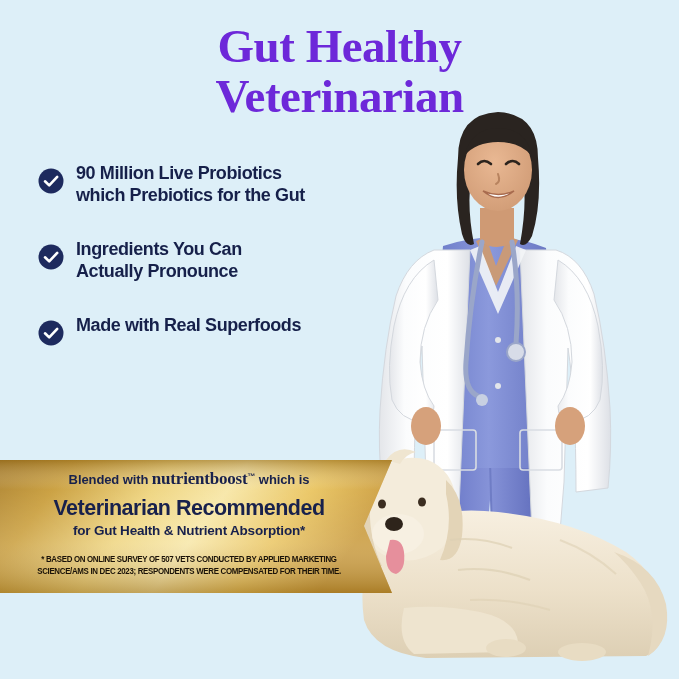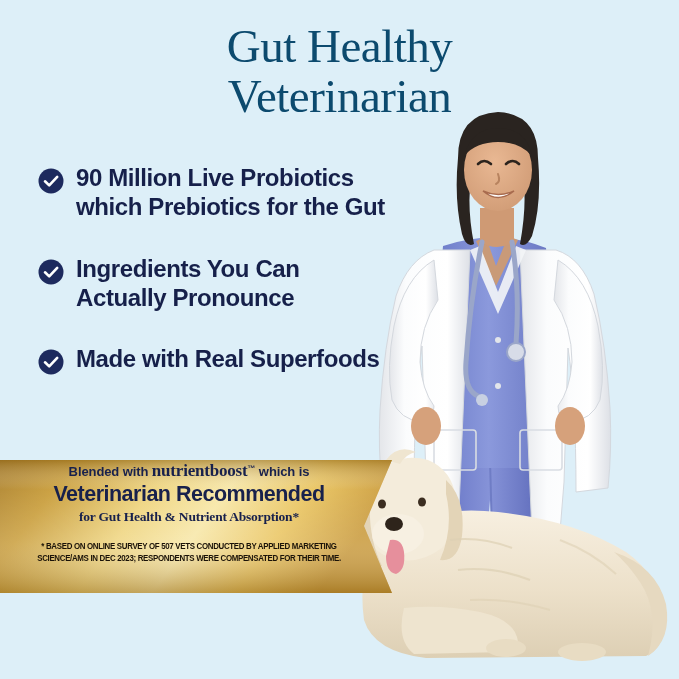--- a/index.html
+++ b/index.html
@@ -10,80 +10,80 @@
     overflow:hidden;
     position:relative;
   }
   .stage{position:absolute;inset:0;overflow:hidden;}
 
   
   .title{
     position:absolute;left:0;right:0;top:22px;
     text-align:center;
     font-family:"Liberation Serif", serif;
-    font-weight:normal;
+    font-weight:bold;
     font-size:47px;
     line-height:1.06;
     letter-spacing:-0.5px;
-    color:#0c4a6e;
+    color:#6d28d9;
     z-index:6;
   }
   .title .l2{display:block;}
 
   
   .bullets{
     position:absolute;left:38px;top:163px;width:410px;z-index:6;
   }
   .bullet{display:flex;align-items:flex-start;margin-bottom:32px;}
   .check{
     flex:0 0 auto;width:26px;height:26px;margin-right:12px;margin-top:5px;
   }
   .check svg{display:block;width:26px;height:26px;}
   .btext{
     font-family:"Liberation Sans", sans-serif;
     font-weight:bold;
-    font-size:24px;
+    font-size:18px;
     line-height:1.22;
     letter-spacing:-0.4px;
     color:#16204a;
   }
 
   
   .photo{position:absolute;left:330px;top:100px;width:360px;height:579px;z-index:4;}
   .photo svg{display:block;width:100%;height:100%;}
 
   
   .banner{
     position:absolute;left:0;top:460px;width:400px;height:133px;z-index:7;
   }
   .banner .ribbon{position:absolute;inset:0;}
   .banner .ribbon svg{display:block;width:100%;height:100%;}
   .banner-content{
     position:absolute;left:0;top:0;width:378px;height:133px;
     display:flex;flex-direction:column;align-items:center;justify-content:flex-start;
-    padding-top:1px;box-sizing:border-box;
+    padding-top:9px;box-sizing:border-box;
     color:#18214c;
   }
   .bl1{
     font-size:13px;font-weight:bold;letter-spacing:-0.1px;
     font-family:"Liberation Sans", sans-serif;
     white-space:nowrap;
   }
   .bl1 .nb{
     font-family:"Liberation Serif", serif;
     font-weight:bold;font-size:17px;letter-spacing:-0.2px;
   }
   .bl1 .tm{font-size:8px;vertical-align:super;}
   .bl2{
-    font-size:21.5px;font-weight:bold;letter-spacing:-0.5px;margin-top:1px;
+    font-size:21.5px;font-weight:bold;letter-spacing:-0.5px;margin-top:7px;
     font-family:"Liberation Sans", sans-serif;white-space:nowrap;
   }
   .bl3{
     font-size:13.5px;font-weight:bold;letter-spacing:-0.2px;margin-top:2px;
-    font-family:Liberation Serif, serif;white-space:nowrap;
+    font-family:Liberation Sans, sans-serif;white-space:nowrap;
   }
   .foot{
     margin-top:16px;text-align:center;
     font-family:"Liberation Sans", sans-serif;
     font-weight:bold;font-size:8.6px;line-height:1.35;
     letter-spacing:-0.35px;
     transform:scaleX(0.92);
     color:#1a1208;
     white-space:nowrap;
   }

